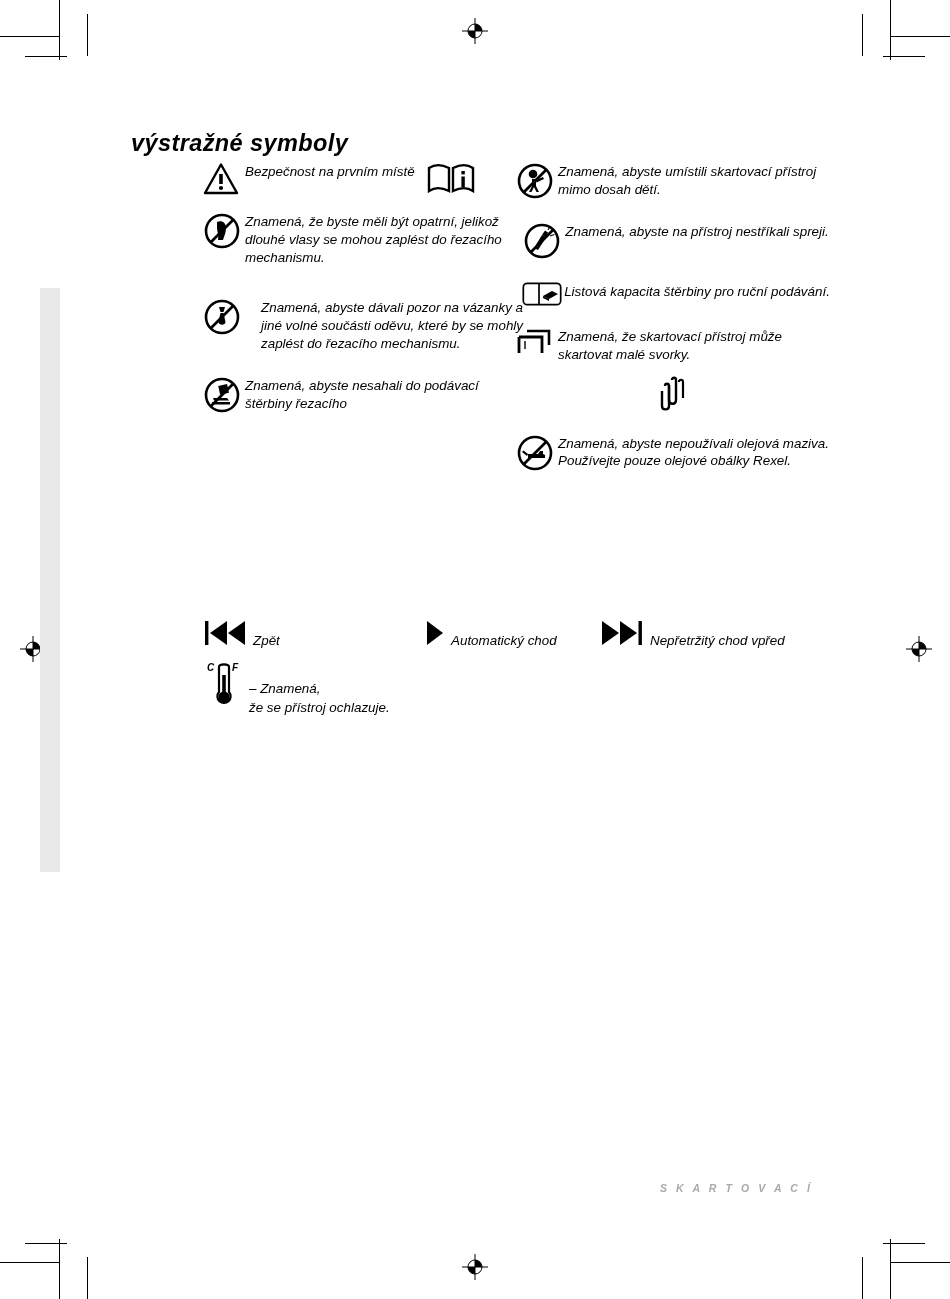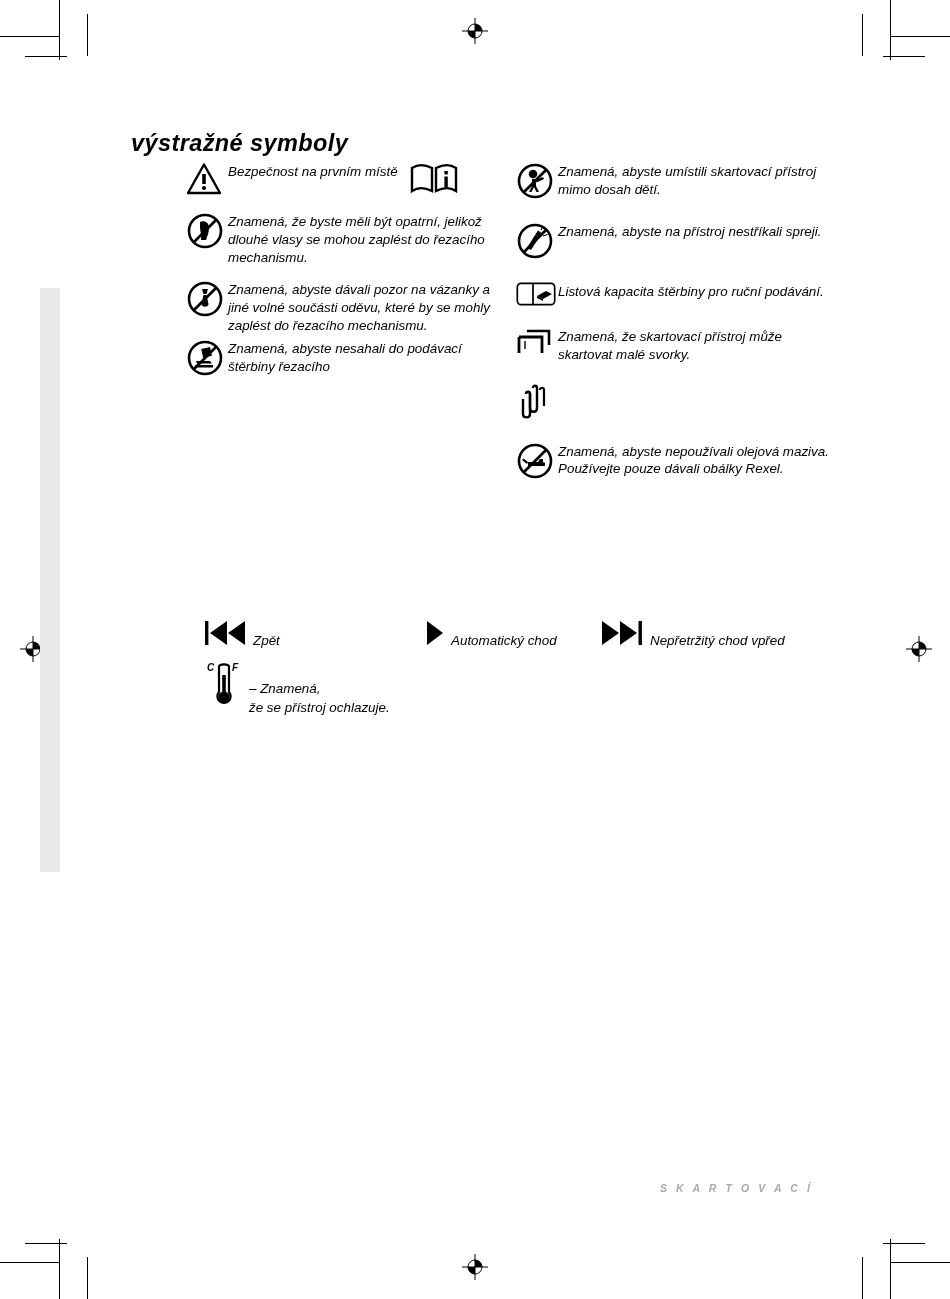--- a/index.html
+++ b/index.html
@@ -50,21 +50,21 @@
     top: 114px;
     font-size: 23.5px;
     font-weight: bold;
     letter-spacing: 0.4px;
   }
 
   .col {
     position: absolute;
     width: 320px;
   }
-  #col-left  { left: 186px; top: 162px; }
+  #col-left  { left: 203px; top: 162px; }
   #col-right { left: 516px; top: 162px; }
 
   .sym-row {
     display: flex;
     align-items: flex-start;
     margin-bottom: 13px;
   }
   .sym-icon {
     flex: 0 0 auto;
     width: 42px;
@@ -77,26 +77,26 @@
     line-height: 1.33;
     padding-top: 1px;
   }
   .sym-extra {
     flex: 0 0 auto;
     margin-left: 12px;
   }
 
   
   #col-left  .sym-row:nth-child(1) { margin-bottom: 16px; }
-  #col-left  .sym-row:nth-child(2) { margin-bottom: 14px; }
-  #col-left  .sym-row:nth-child(3) { margin-bottom: 4px; }
+  #col-left  .sym-row:nth-child(2) { margin-bottom: 32px; }
+  #col-left  .sym-row:nth-child(3) { margin-bottom: 23px; gap: 16px; }
   #col-left  .sym-row:nth-child(4) { margin-bottom: 14px; }
-  #col-right .sym-row { margin-bottom: 22px; }
+  #col-right .sym-row { margin-bottom: 22px; justify-content: center; }
   #col-right .sym-row:nth-child(3) { margin-bottom: 21px; }
-  #col-right .sym-row:nth-child(4) { margin-bottom: 18px; }
+  #col-right .sym-row:nth-child(4) { margin-bottom: 10px; }
 
   
   #mode-row {
     position: absolute;
     left: 203px;
     top: 608px;
     width: 640px;
     height: 40px;
   }
   .mode-item {
@@ -343,21 +343,21 @@
 
     <div class="sym-row">
       <span class="sym-icon">
         <svg width="38" height="38" viewBox="0 0 38 38">
           <circle cx="19" cy="19" r="16" fill="none" stroke="#000" stroke-width="2.6"></circle>
           <path d="M12 20 L22 20 L24 17 L27 17 L27 20 L29 21 L29 24 L12 24 Z" fill="#000"></path>
           <path d="M11 22 L6 18 L7.5 16.5 L12 20 Z" fill="#000"></path>
           <line x1="8" y1="30" x2="30" y2="8" stroke="#000" stroke-width="2.6"></line>
         </svg>
       </span>
-      <span class="sym-text">Znamená, abyste nepoužívali olejová maziva. Používejte pouze dávali obálky Rexel.</span>
+      <span class="sym-text">Znamená, abyste nepoužívali olejová maziva. Používejte pouze olejové obálky Rexel.</span>
     </div>
   </div>
 
   <div id="mode-row">
 
     <div class="mode-item" id="mode-back">
       <span>
         <svg width="44" height="30" viewBox="0 0 44 30">
           <rect x="2" y="3" width="3.4" height="24" fill="#000"></rect>
           <path d="M24 3 L24 27 L7 15 Z" fill="#000"></path>

